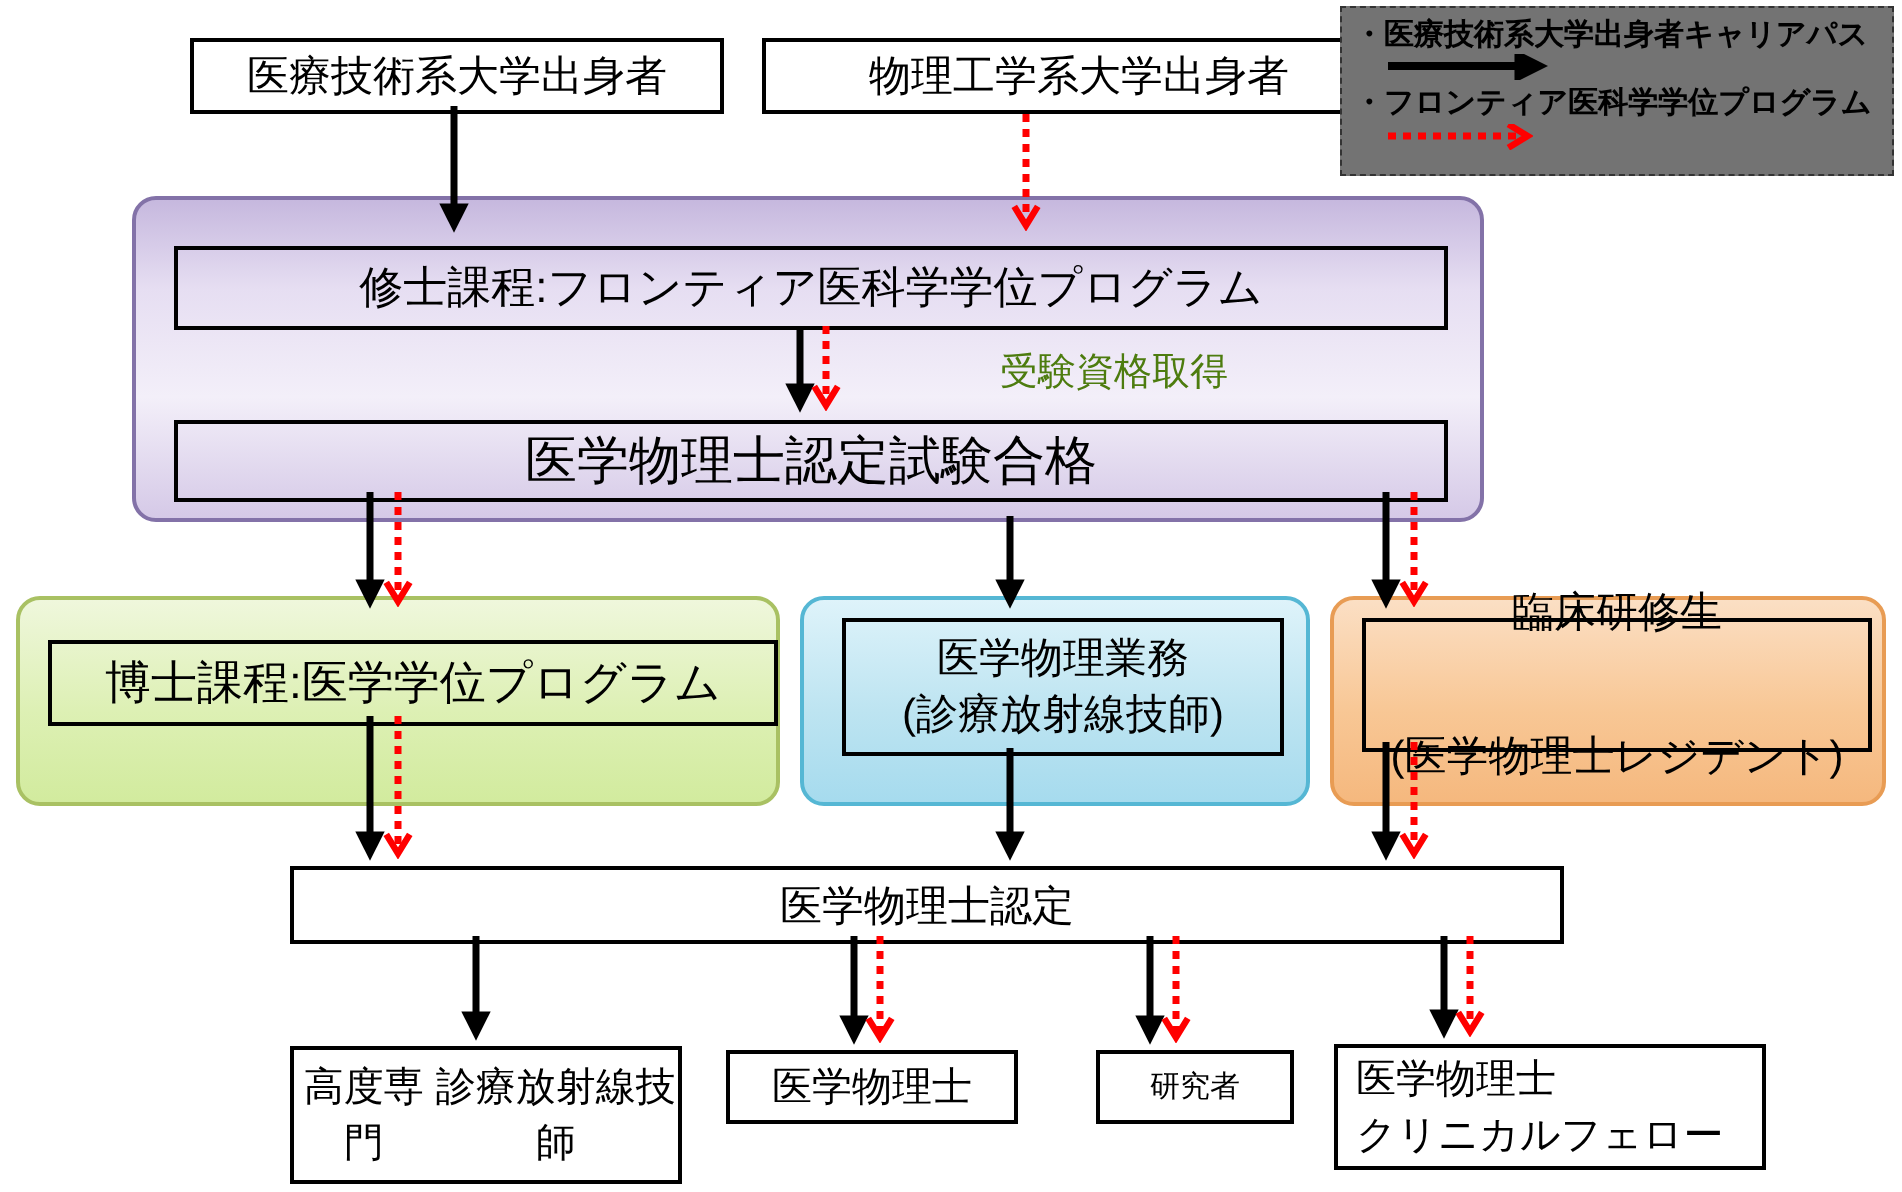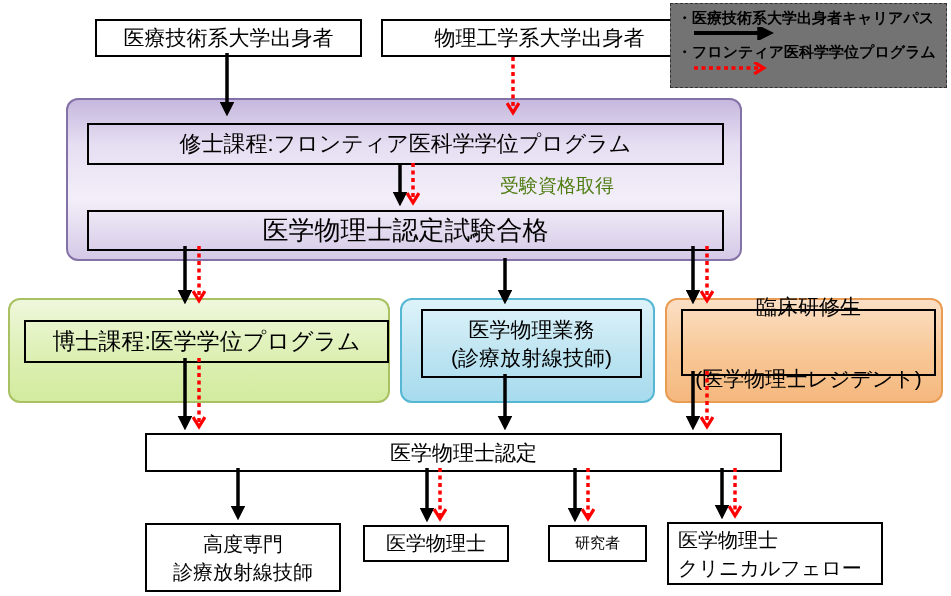--- a/index.html
+++ b/index.html
@@ -39,21 +39,21 @@
            display:flex;flex-direction:column;align-items:center;justify-content:center;font-size:21px;line-height:1.32;}
   #resident-container{left:665px;top:298px;width:278px;height:105px;border:2px solid #e89c54;
            background:linear-gradient(180deg,#fbdfc4 0%,#f8c795 55%,#f5b87e 100%);}
   #resident-box{position:absolute;left:14px;top:9px;width:251px;height:63px;border:2px solid #000;
            display:flex;flex-direction:column;align-items:center;justify-content:center;font-size:21px;line-height:1.3;gap:44px;}
 
   
   #certification{left:145px;top:433px;width:633px;height:35px;font-size:21px;border-width:2px;}
 
   
-  #out-radiotech{left:145px;top:523px;width:192px;height:65px;font-size:20px;line-height:1.4;flex-direction:column;}
+  #out-radiotech{left:145px;top:523px;width:192px;height:65px;font-size:20px;line-height:1.4;flex-direction:row;}
   #out-physicist{left:363px;top:525px;width:142px;height:33px;font-size:20px;}
   #out-researcher{left:535px;top:525px;width:95px;height:33px;font-size:15px;margin-left:13px;}
   #out-fellow{left:667px;top:522px;width:216px;height:63px;font-size:20px;line-height:1.4;
               flex-direction:column;align-items:flex-start;justify-content:center;text-align:left;padding-left:9px;box-sizing:border-box;}
 
   #arrows{position:absolute;left:0;top:0;width:951px;height:596px;pointer-events:none;overflow:visible;}
   .k{stroke:#000;stroke-width:3.5;fill:none;}
   .r{stroke:#f00;stroke-width:3.5;fill:none;stroke-dasharray:4 3.5;}
 </style>
 </head>

